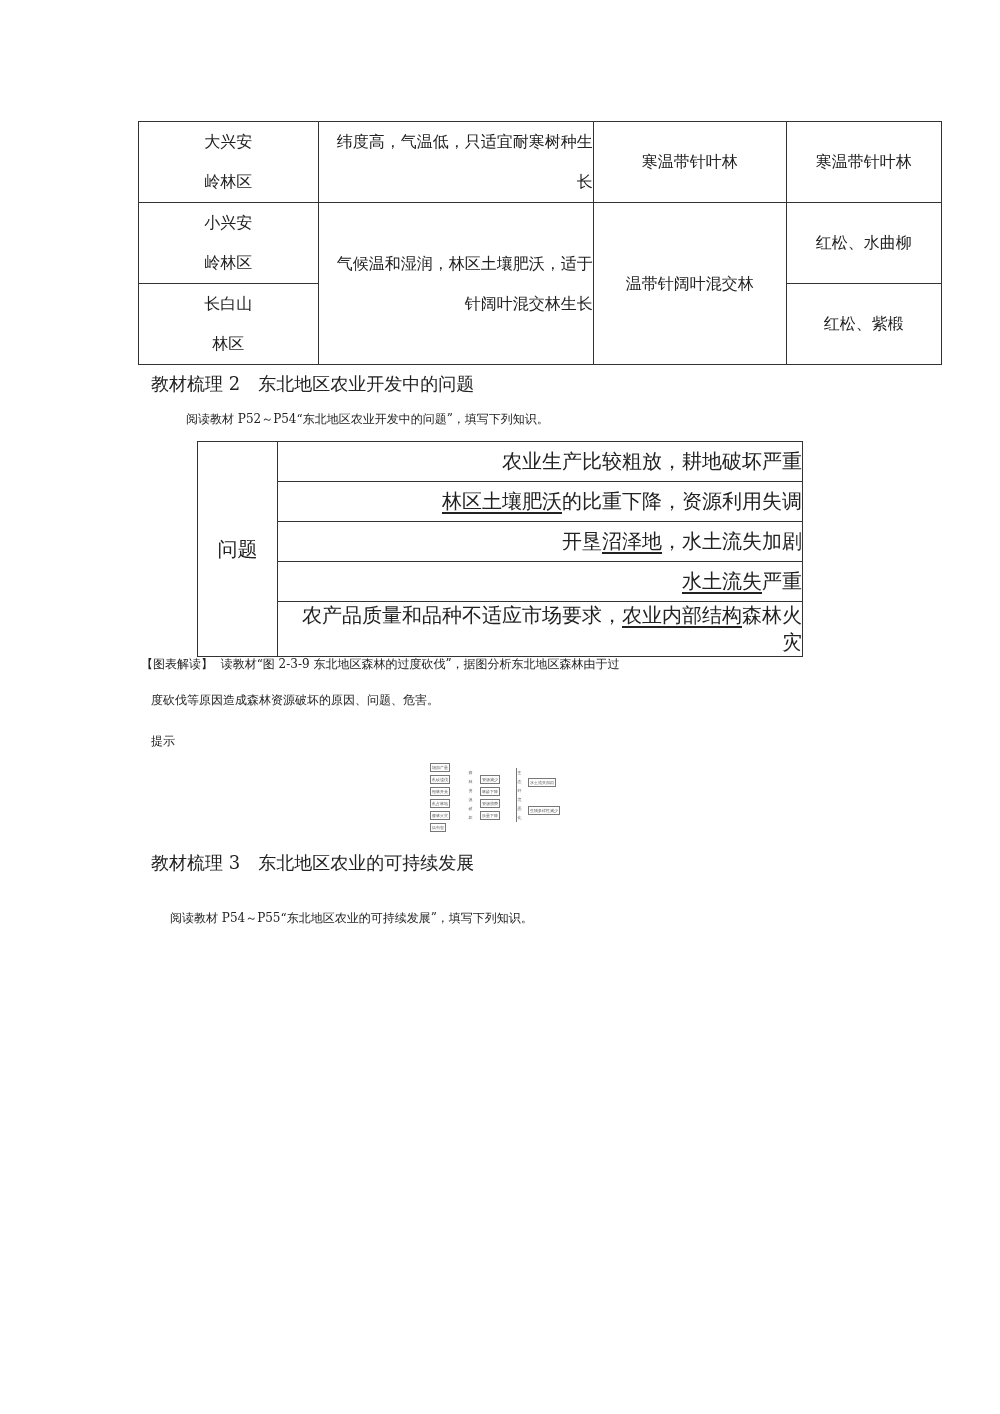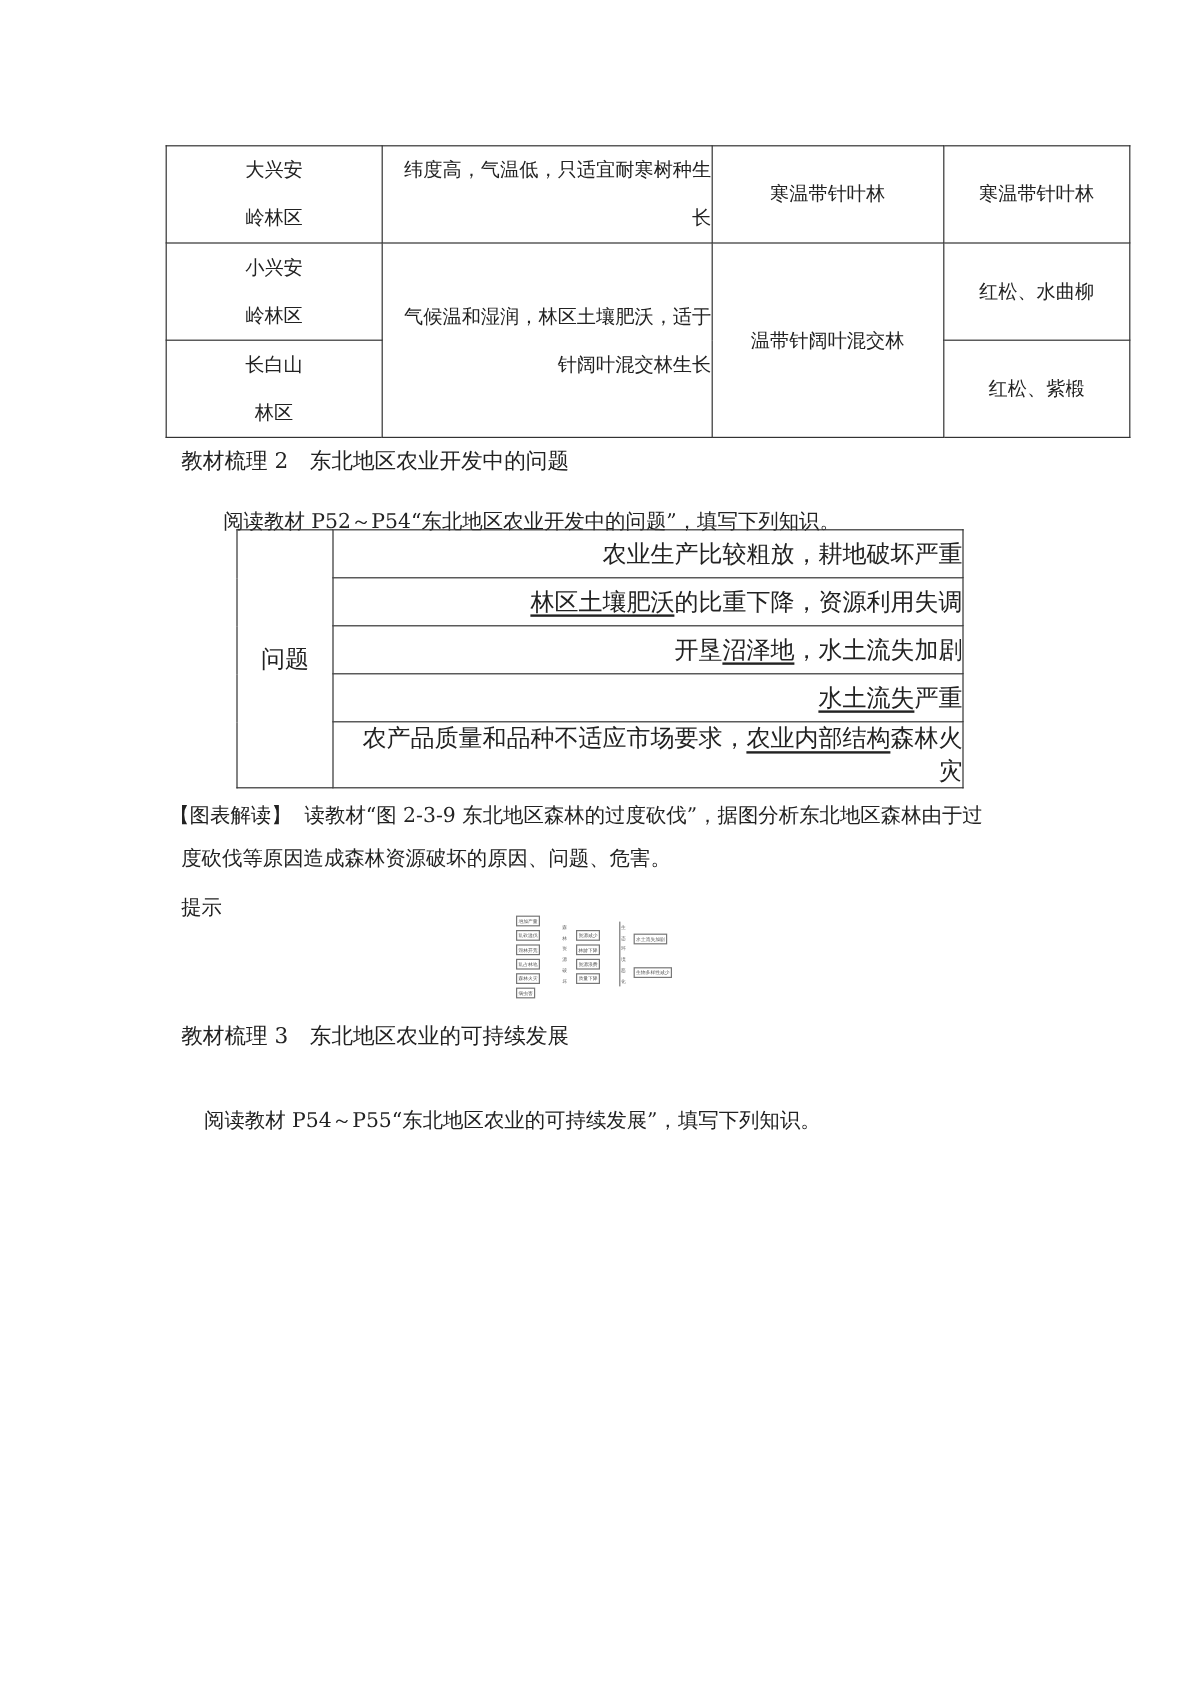--- a/index.html
+++ b/index.html
@@ -6,21 +6,21 @@
   body { width: 1000px; height: 1414px; position: relative; overflow: hidden;
          font-family: "DejaVu Serif", "Liberation Serif", serif; color: #222; font-size: 16px; }
   .abs { position: absolute; }
   table { border-collapse: collapse; }
   td { border: 1.3px solid #333; padding: 0; vertical-align: middle; }
   .t1 { left: 138px; top: 121px; width: 804px; }
   .t1 td { font-size: 16px; line-height: 40px; }
   .center { text-align: center; }
   .left { text-align: right; padding-left: 8px; }
   .heading { left: 151px; font-size: 18px; }
-  .para { font-size: 17px; margin-top: 12px; }
+  .para { font-size: 12px; }
   .t2 { left: 197px; top: 441px; width: 606px; }
   .t2 td { font-size: 20px; height: 39px; }
   .u { text-decoration: underline; text-underline-offset: 4px; }
   .diagram { left: 428px; top: 762px; width: 154px; height: 72px; }
   .box { position: absolute; border: 1px solid #777; font-size: 4px; color: #555; white-space: nowrap;
          line-height: 7px; height: 7px; padding: 0 1px; }
   .vtext { position: absolute; font-size: 4px; color: #666; width: 5px; line-height: 7px; text-align: center; }
 </style>
 </head>
 <body>

